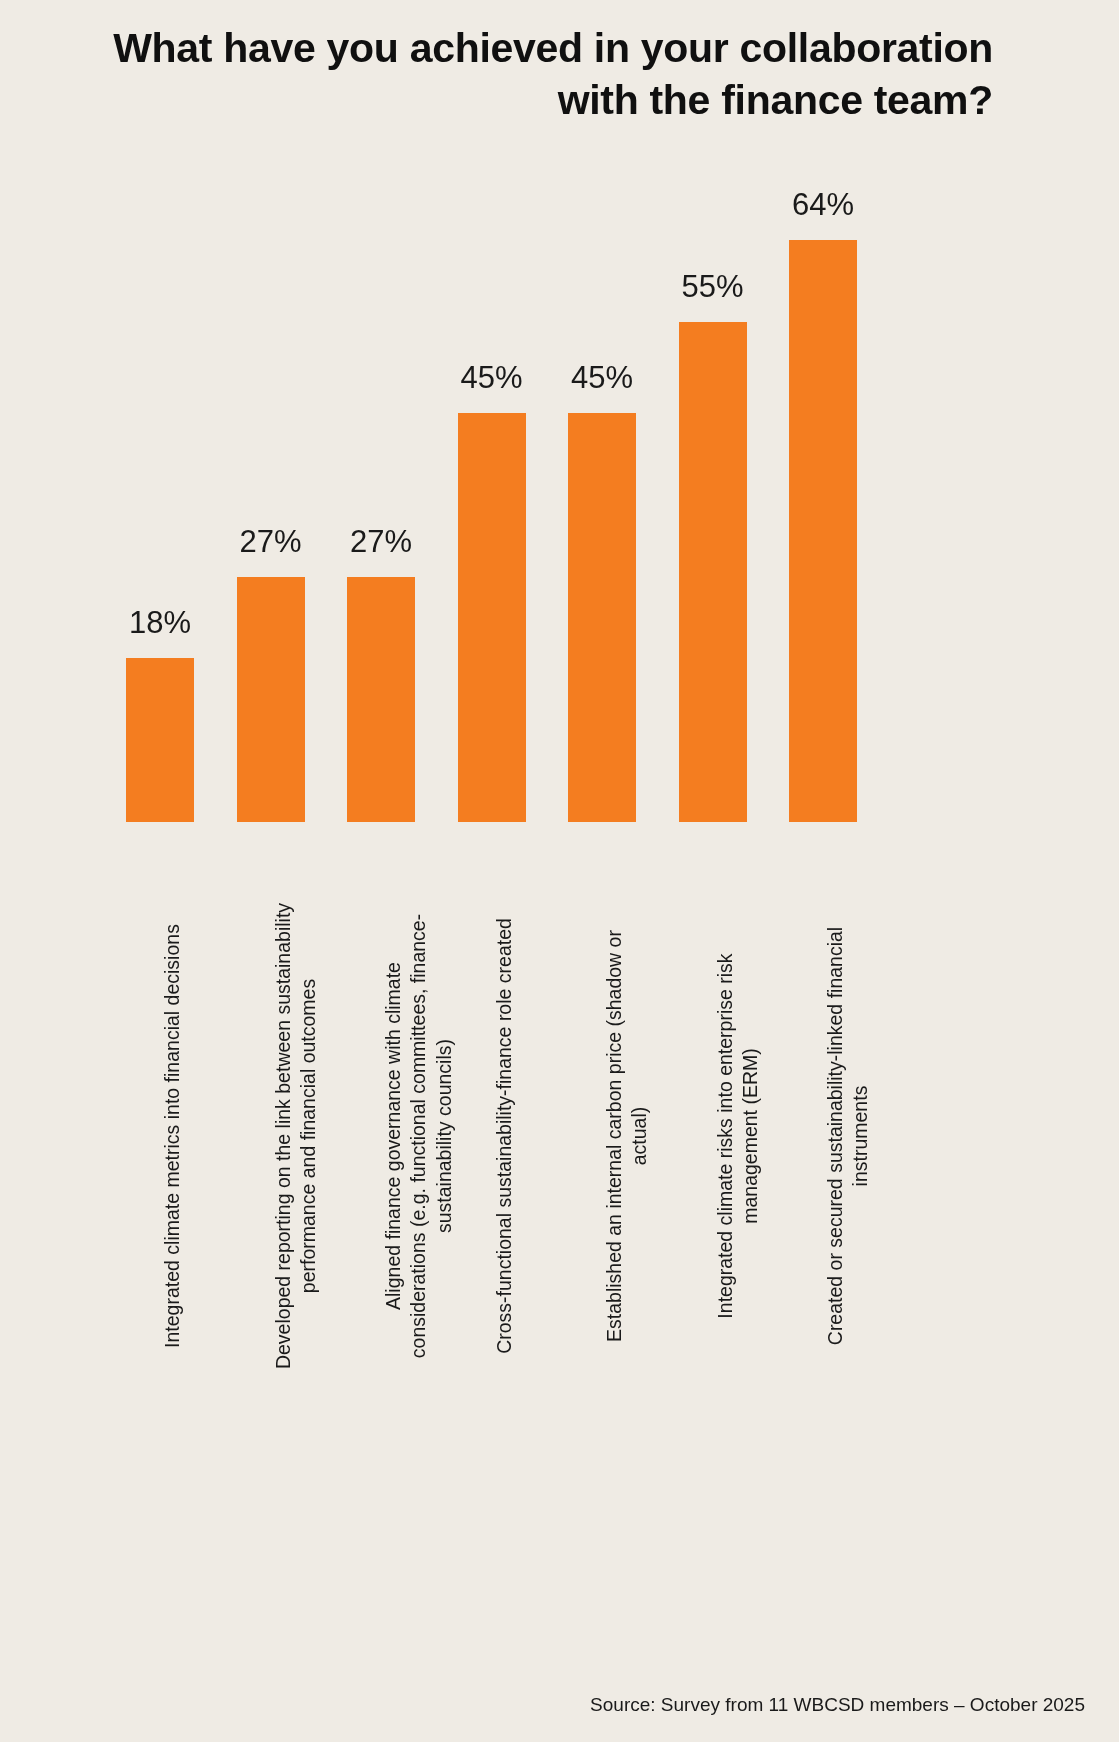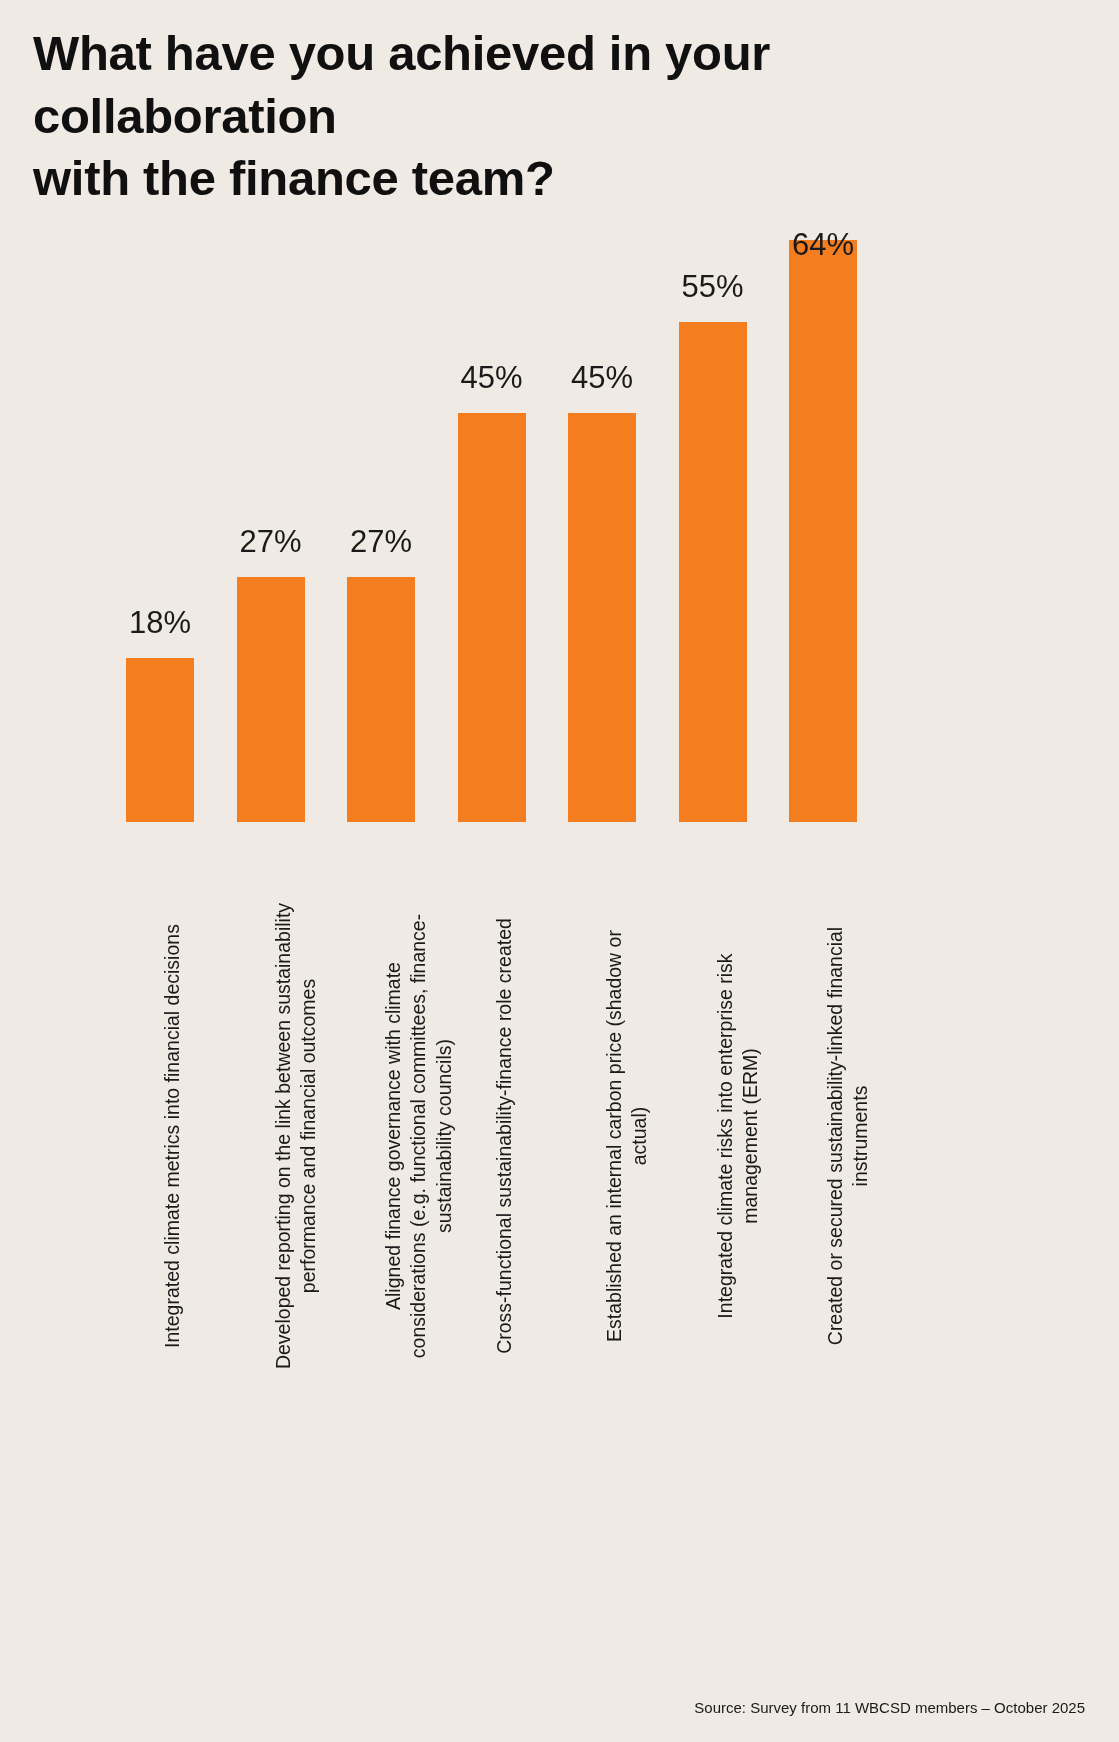--- a/index.html
+++ b/index.html
@@ -21,27 +21,28 @@
     height: 1742px;
     background: #efebe4;
   }
 
   
   #chart-title {
     position: absolute;
     left: 33px;
     top: 22px;
     width: 960px;
-    font-size: 49px;
+    font-size: 41px;
     line-height: 1.28;
     font-weight: 700;
     color: #101010;
     letter-spacing: -0.3px;
     font-family: "Liberation Sans", sans-serif;
     white-space: pre-line;
+    text-align: right;
   }
 
   
   #plot-area {
     position: absolute;
     left: 0;
     top: 0;
     width: 1119px;
     height: 1742px;
   }
@@ -89,21 +90,21 @@
     white-space: pre-line;
     width: 600px;
     margin-left: 0;
   }
 
   
   #source-note {
     position: absolute;
     right: 34px;
     bottom: 26px;
-    font-size: 15px;
+    font-size: 19px;
     color: #1a1a1a;
     font-family: "Liberation Sans", sans-serif;
     text-align: left;
   }
 </style>
 </head>
 <body>
 
 <div id="page">
 
@@ -153,21 +154,21 @@
       <div class="bar-group" style="left: 678.5px; top: 0px; height: 1560px;">
         <div class="bar-rect" style="top: 322.05px; height: 499.95px; background: rgb(244, 125, 32);"></div>
         <div class="bar-value" style="top: 269.05px;">55%</div>
         <div class="bar-label-wrap" style="top: 836px;">
           <div class="bar-label" style="left: 0px; top: 600px;">Integrated climate risks into enterprise risk
 management (ERM)</div>
         </div>
       </div>
       <div class="bar-group" style="left: 789px; top: 0px; height: 1742px;">
         <div class="bar-rect" style="top: 240.24px; height: 581.76px; background: rgb(244, 125, 32);"></div>
-        <div class="bar-value" style="top: 187.24px; margin-top: 40px;">64%</div>
+        <div class="bar-value" style="top: 187.24px;">64%</div>
         <div class="bar-label-wrap" style="top: 836px;">
           <div class="bar-label" style="left: 0px; top: 600px;">Created or secured sustainability-linked financial
 instruments</div>
         </div>
       </div>
     </div>
 
   <div id="source-note">Source: Survey from 11 WBCSD members – October 2025</div>
 
 </div>

